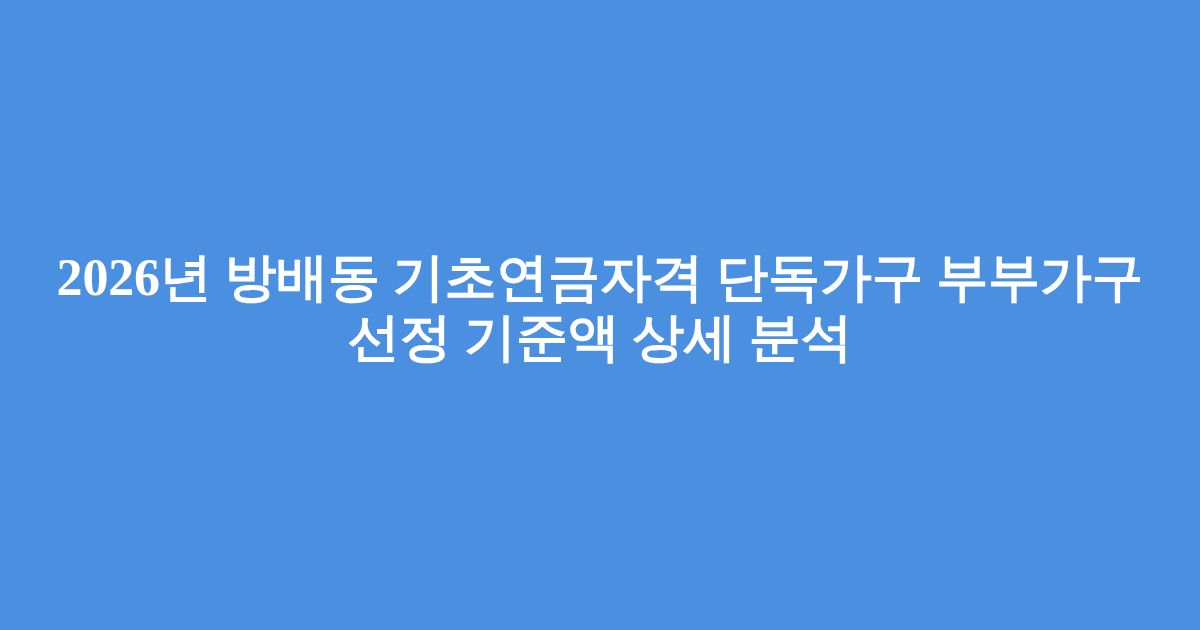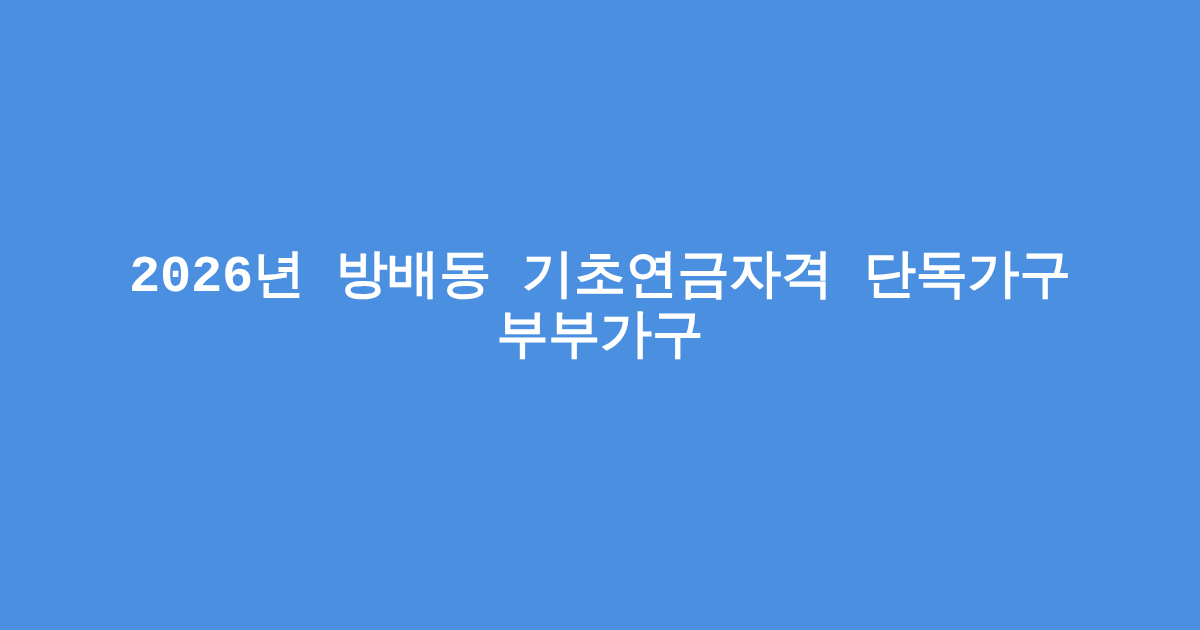--- a/index.html
+++ b/index.html
@@ -35,21 +35,21 @@
     margin-top: -14px;
     padding: 0 40px;
     width: 100%;
     box-sizing: border-box;
     text-align: center;
   }
 
   .headline {
     margin: 0;
     color: #ffffff;
-    font-family: Liberation Mono, monospace;
+    font-family: Liberation Serif, serif;
     font-weight: 700;
     font-size: 52px;
     line-height: 60px;
     letter-spacing: -0.2px;
     word-break: keep-all;
     white-space: normal;
   }
 
   
   .headline-line {
@@ -58,16 +58,17 @@
 </style>
 </head>
 <body>
 
 <div class="og-card" style="background-color: rgb(74, 143, 224);">
 
   <div class="headline-block">
 
     <h1 class="headline" style="color: rgb(255, 255, 255);">
       <span class="headline-line">2026년 방배동 기초연금자격 단독가구 부부가구</span>
+      <span class="headline-line">선정 기준액 상세 분석</span>
     </h1>
 
   </div>
 </div>
 
 </body></html>

